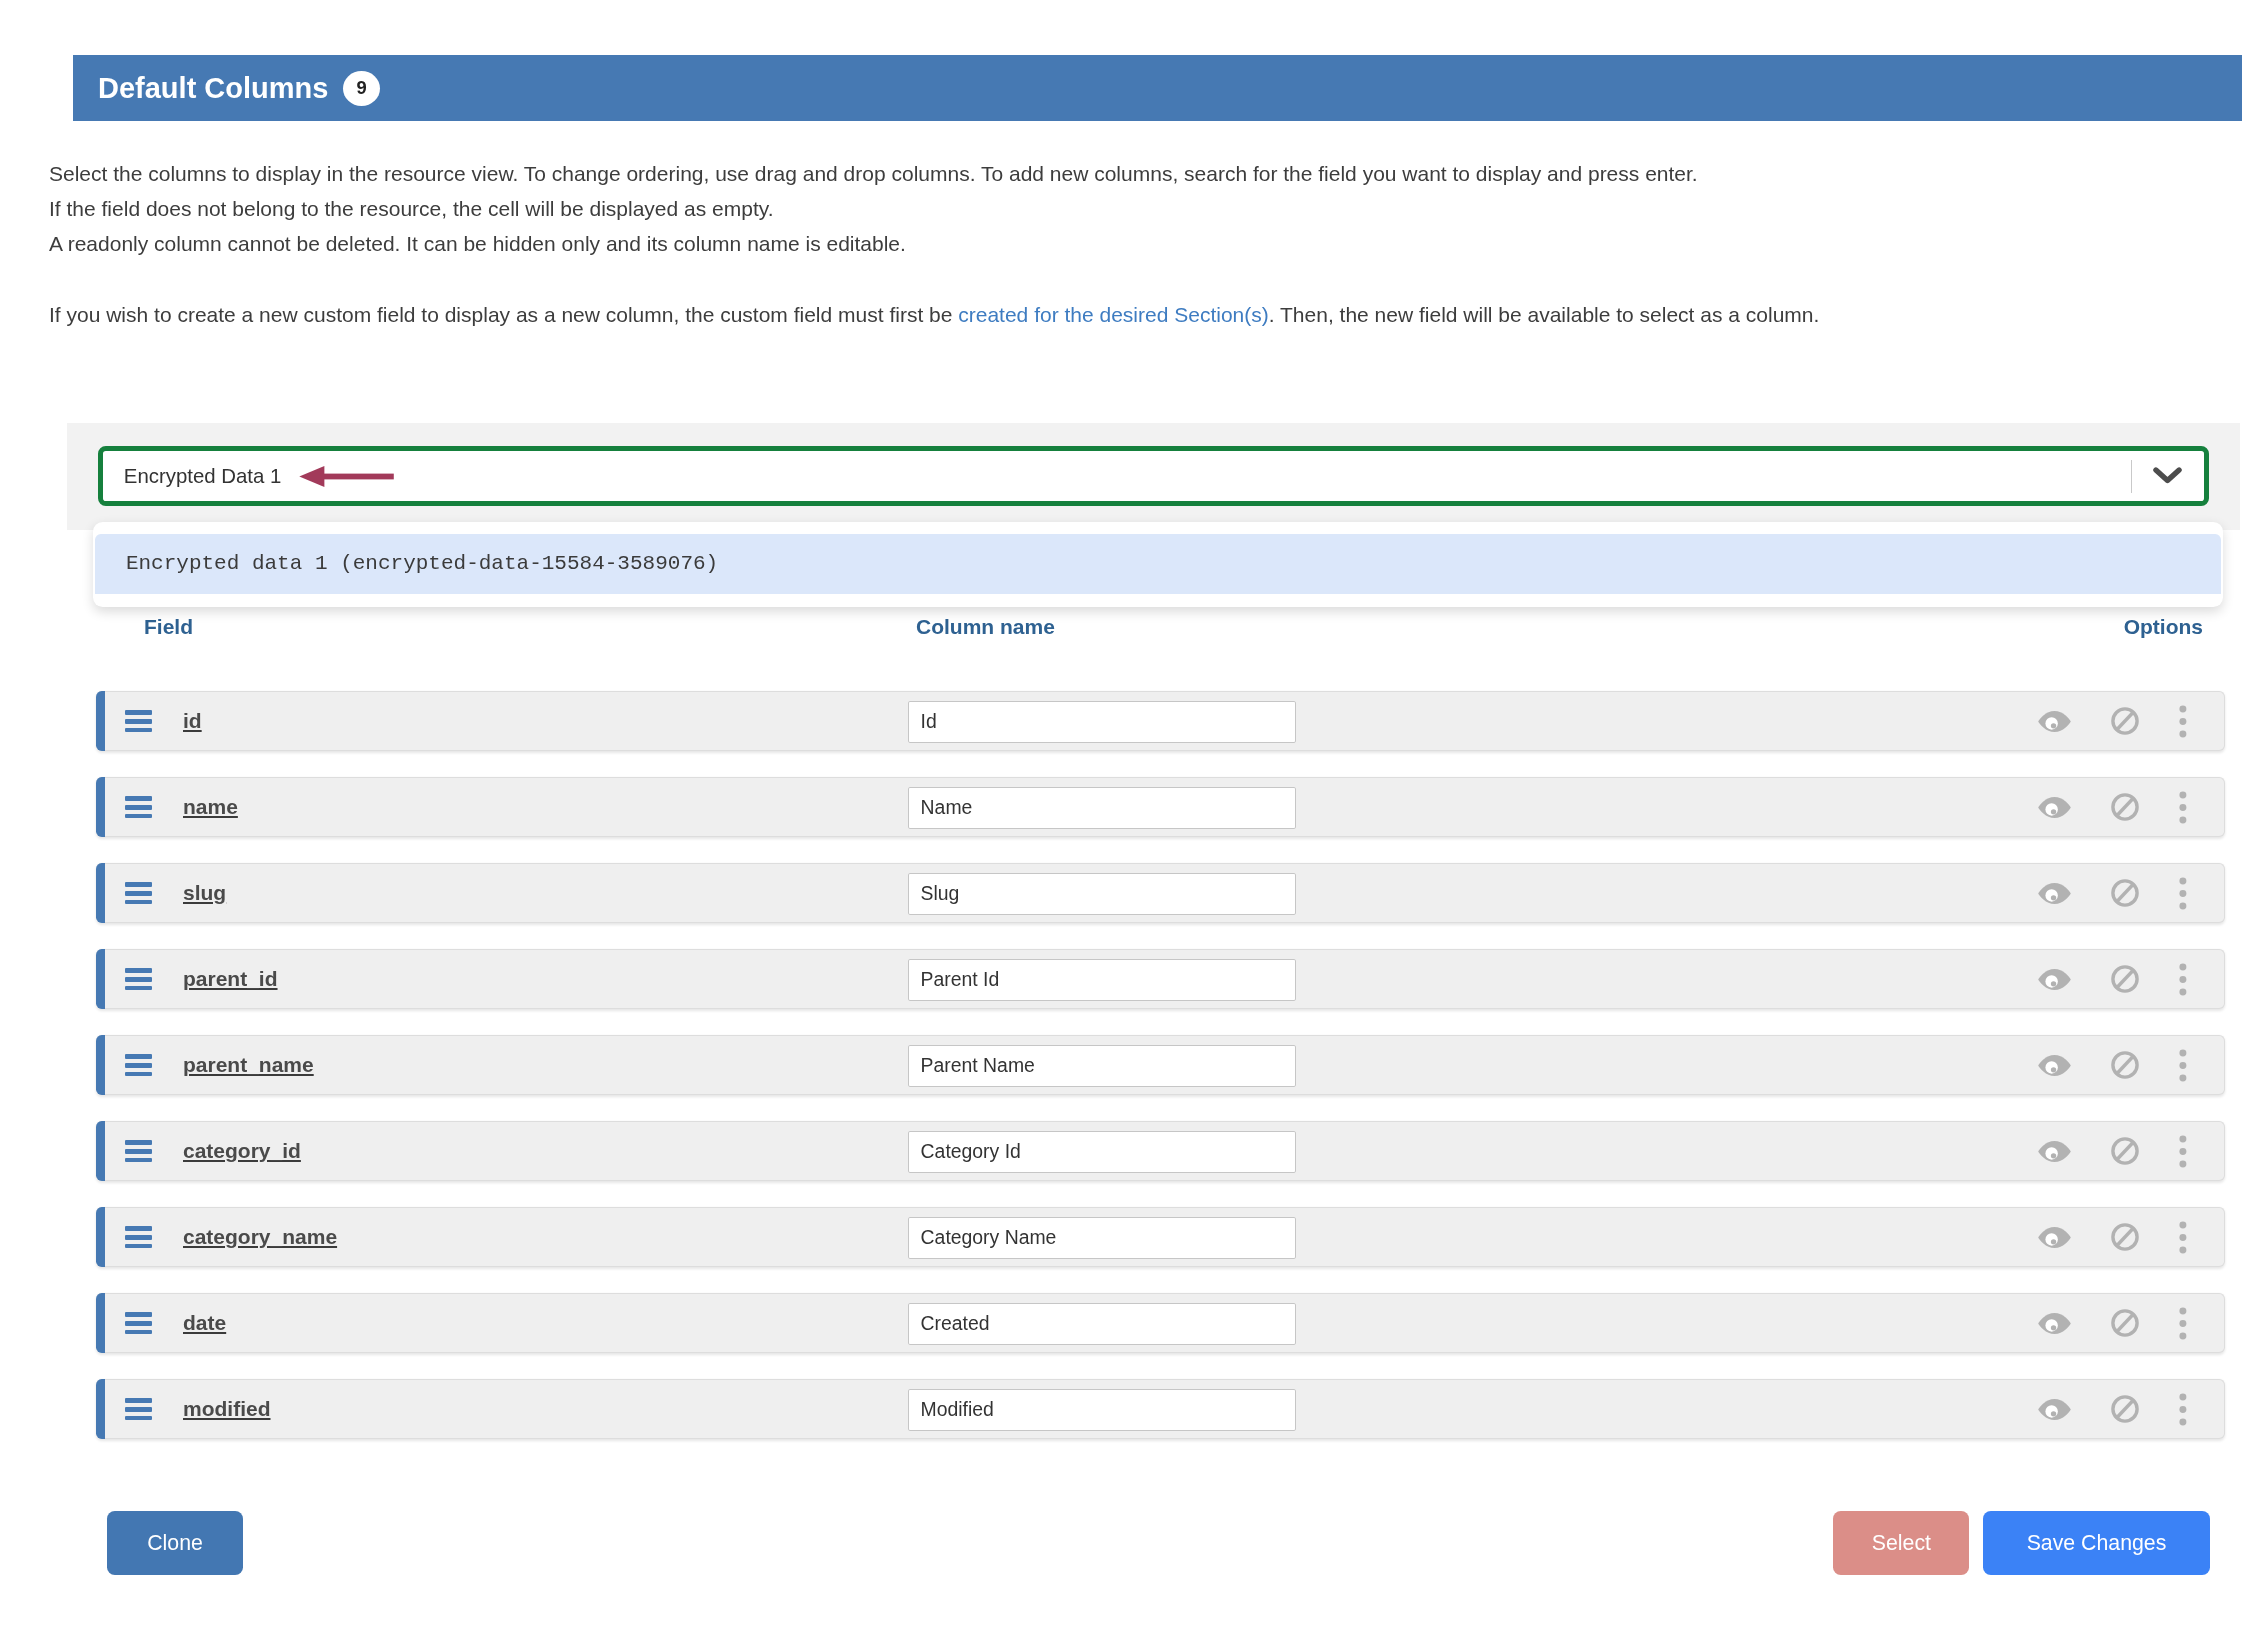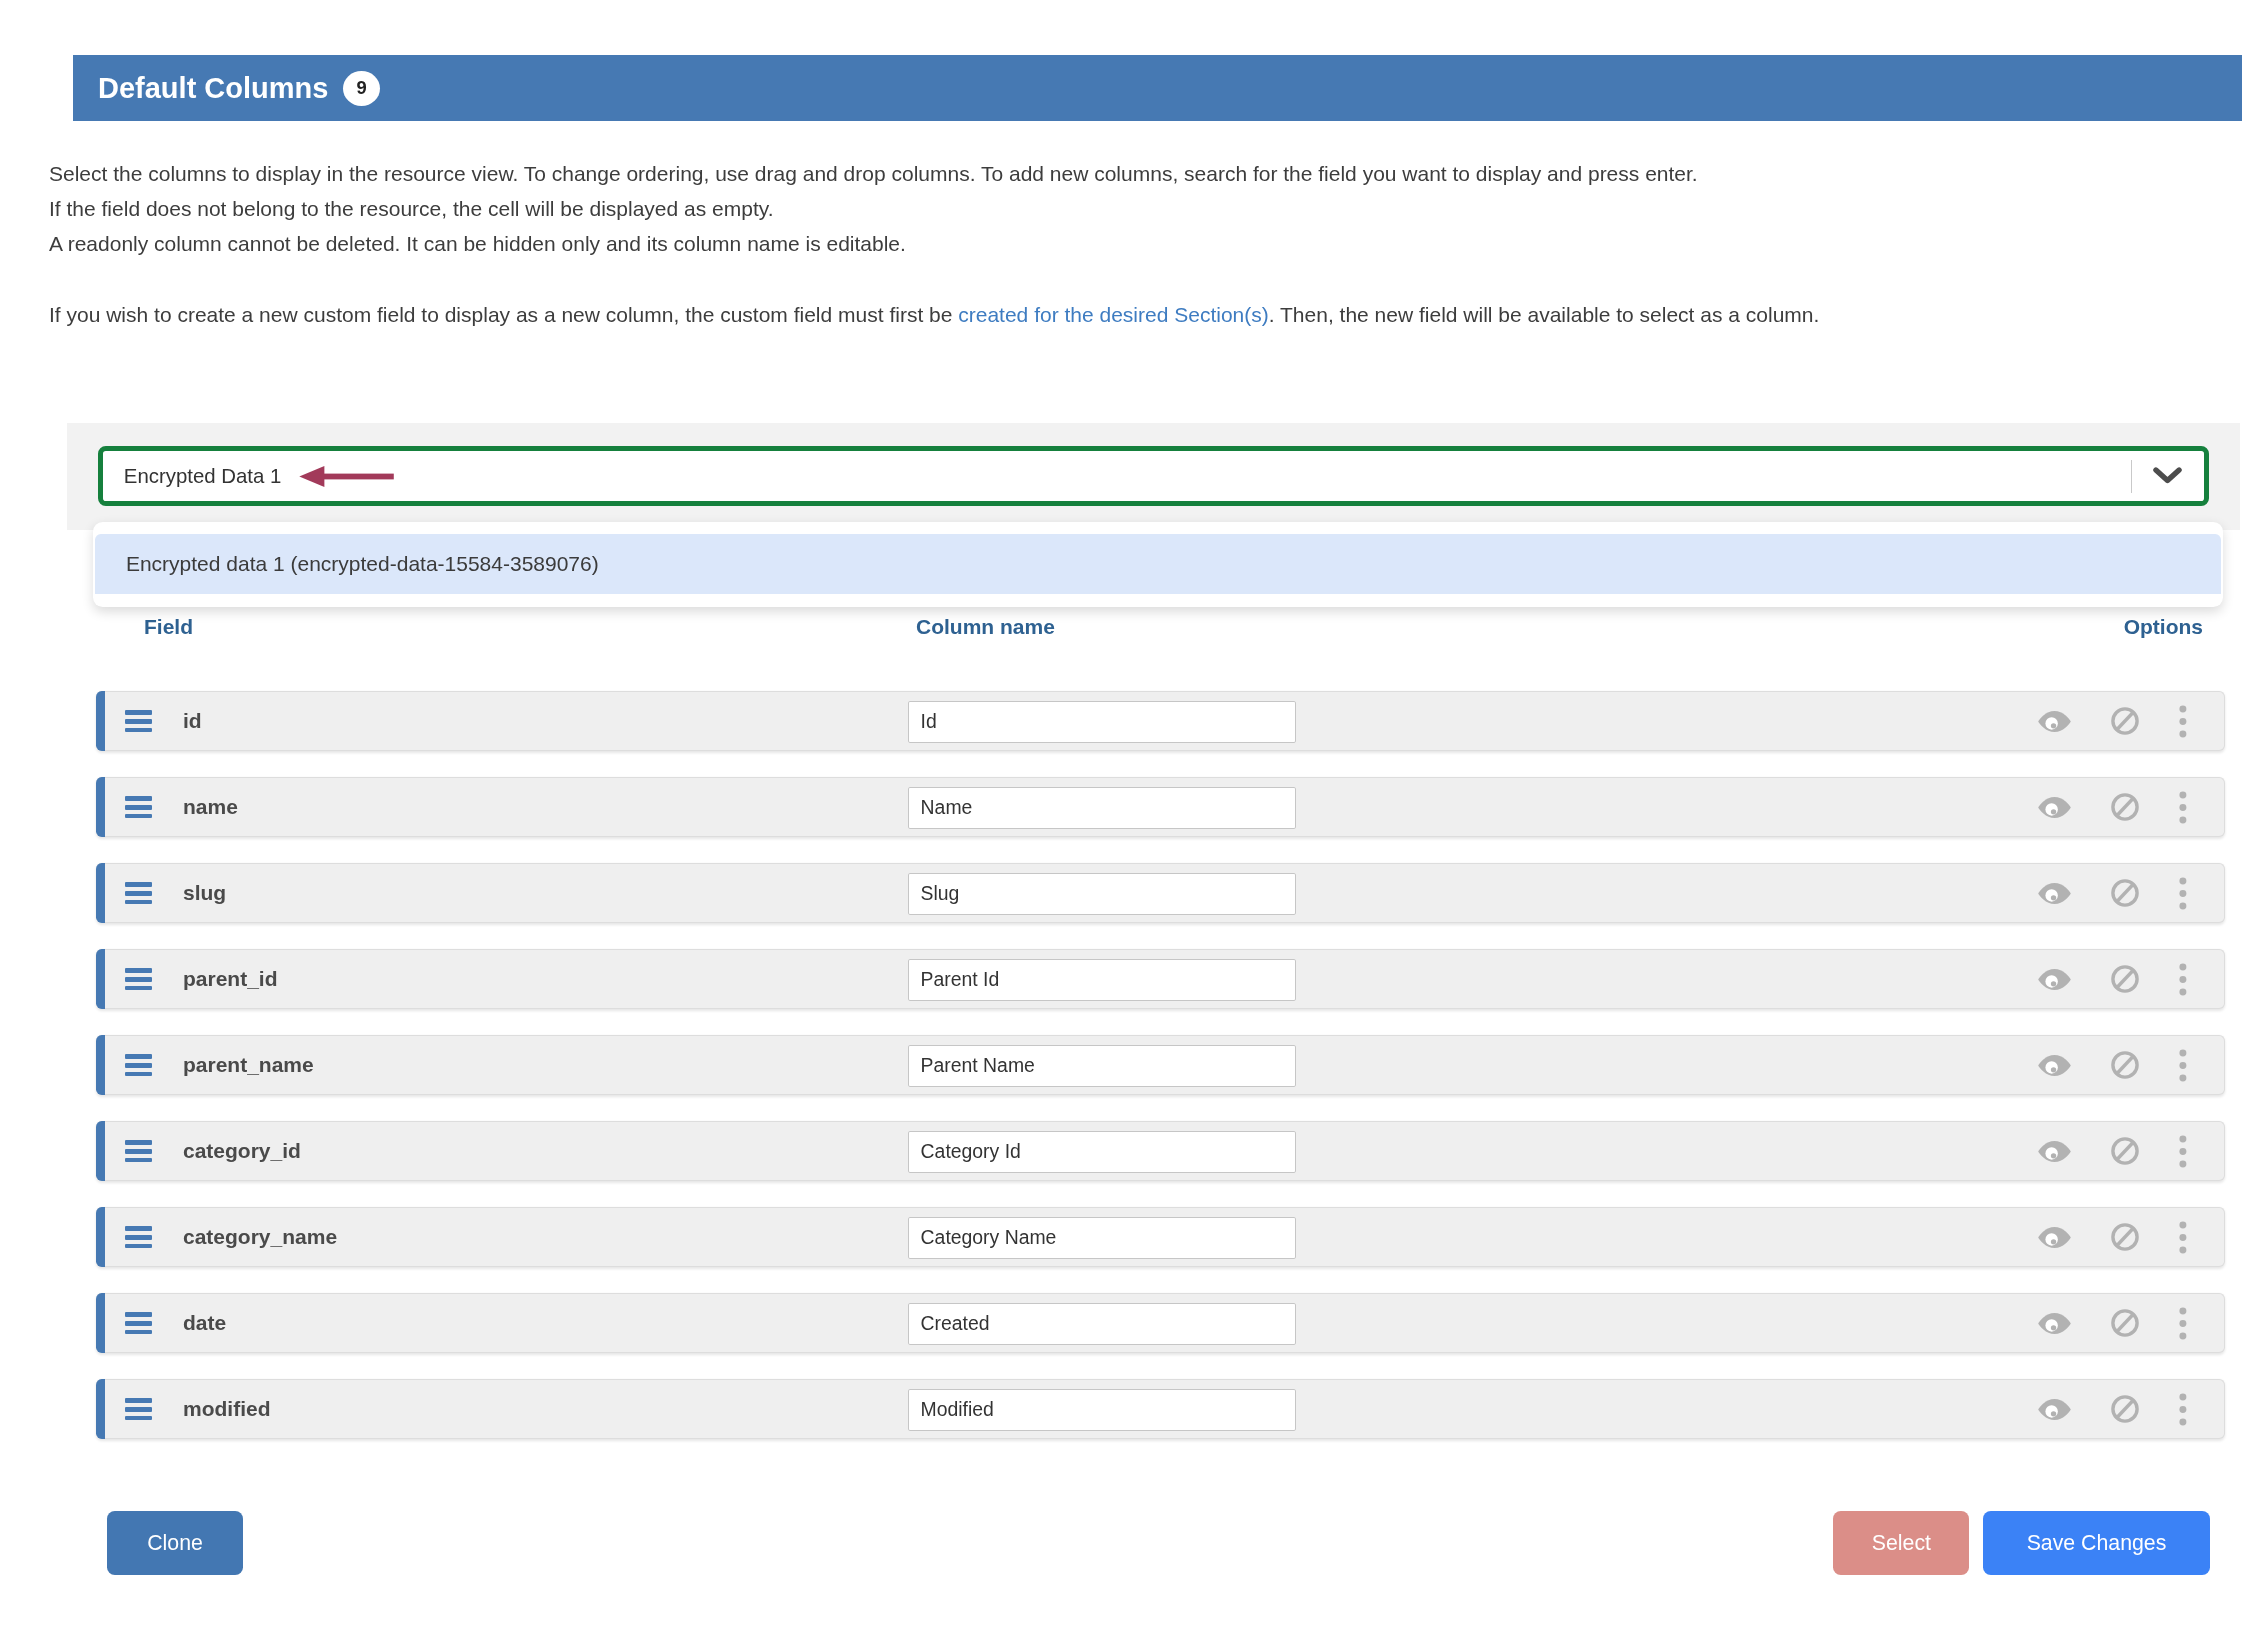--- a/index.html
+++ b/index.html
@@ -48,38 +48,38 @@
   
   .dropdown-panel {
     position:relative; z-index:5; margin:-7.8px 0 0 44px; width:2130px;
     background:#fff; border-radius:9.7px;
     box-shadow:0 4.9px 11.6px rgba(0,0,0,0.14);
     padding:11.6px 1.9px 13.6px;
   }
   .dropdown-item {
     height:60px; background:#dbe7fa; border-radius:5.8px 5.8px 0 0;
     display:flex; align-items:center; padding-left:31px;
-    font-size:21px; color:#3b3b3b; cursor:pointer;
+    font-size:21px; color:#3b3b3b; cursor:pointer;font-family:Liberation Mono, monospace;
   }
 
   
   .table-header {
     position:relative; margin-top:7.8px; height:33px;
     font-size:21px; font-weight:700; color:#2e6191;
   }
   .th-field   { position:absolute; left:95px; }
   .th-colname { position:absolute; left:867px; }
   .th-options { position:absolute; right:39px; }
 
   .rows { margin:43px 0 0 47px; }
   .row {
     position:relative; width:2129px; height:60px; background:#efefef;
     border:1px solid #dddddd; border-left:none; border-radius:5.8px;
     margin-bottom:26px; box-shadow:0 1.9px 2.9px rgba(0,0,0,0.10);
-    display:flex; align-items:center;
+    display:flex; align-items:center;text-decoration:underline;
   }
   .accent {
     position:absolute; left:0; top:-1px; bottom:-1px; width:8.7px;
     background:#4679b3; border-radius:5.8px 0 0 5.8px;
   }
   .drag { margin-left:29px; display:flex; flex-direction:column; gap:3.9px; cursor:grab; }
   .drag span { width:27px; height:4.9px; background:#4679b3; border-radius:1px; }
   .row-label { margin-left:31px; font-size:21px; font-weight:700; color:#4a4a4a; }
   .row-input {
     position:absolute; left:812px; top:8.7px; width:388px; height:42px;

